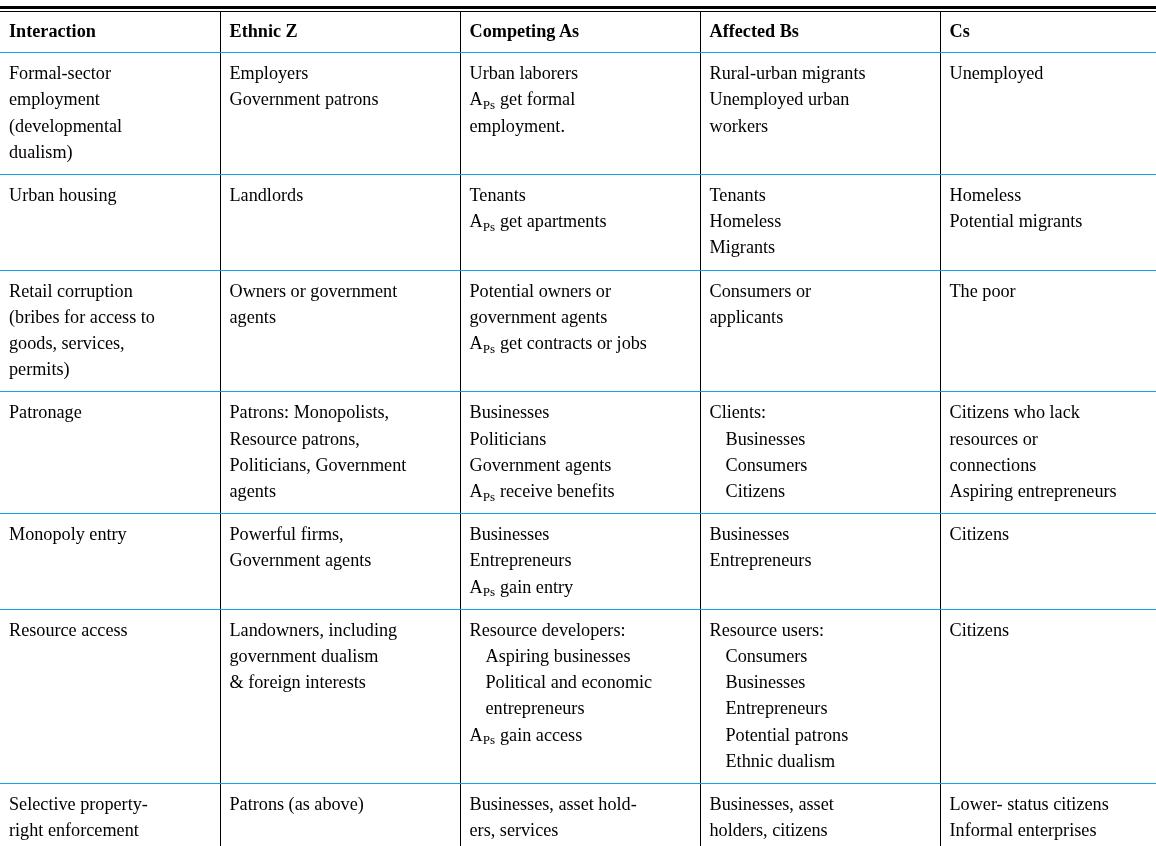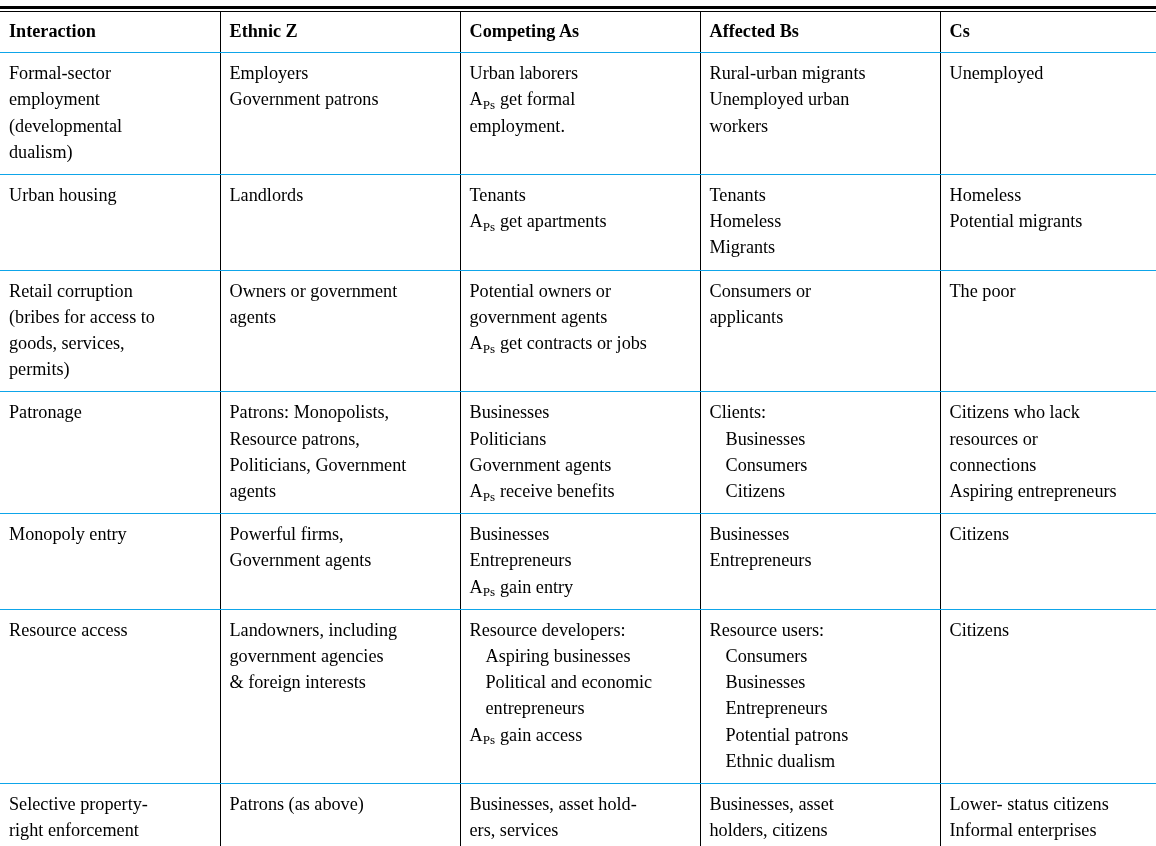--- a/index.html
+++ b/index.html
@@ -227,21 +227,21 @@
           <td>
             <div class="ln">Citizens</div>
           </td>
         </tr>
         <tr>
           <td>
             <div class="ln">Resource access</div>
           </td>
           <td>
             <div class="ln">Landowners, including</div>
-            <div class="ln">government agencies</div>
+            <div class="ln">government dualism</div>
             <div class="ln">&amp; foreign interests</div>
           </td>
           <td>
             <div class="ln">Resource developers:</div>
             <div class="ln sub">Aspiring businesses</div>
             <div class="ln sub">Political and economic</div>
             <div class="ln sub">entrepreneurs</div>
             <div class="ln">A<span class="sub-ps">Ps</span> gain access</div>
           </td>
           <td>

